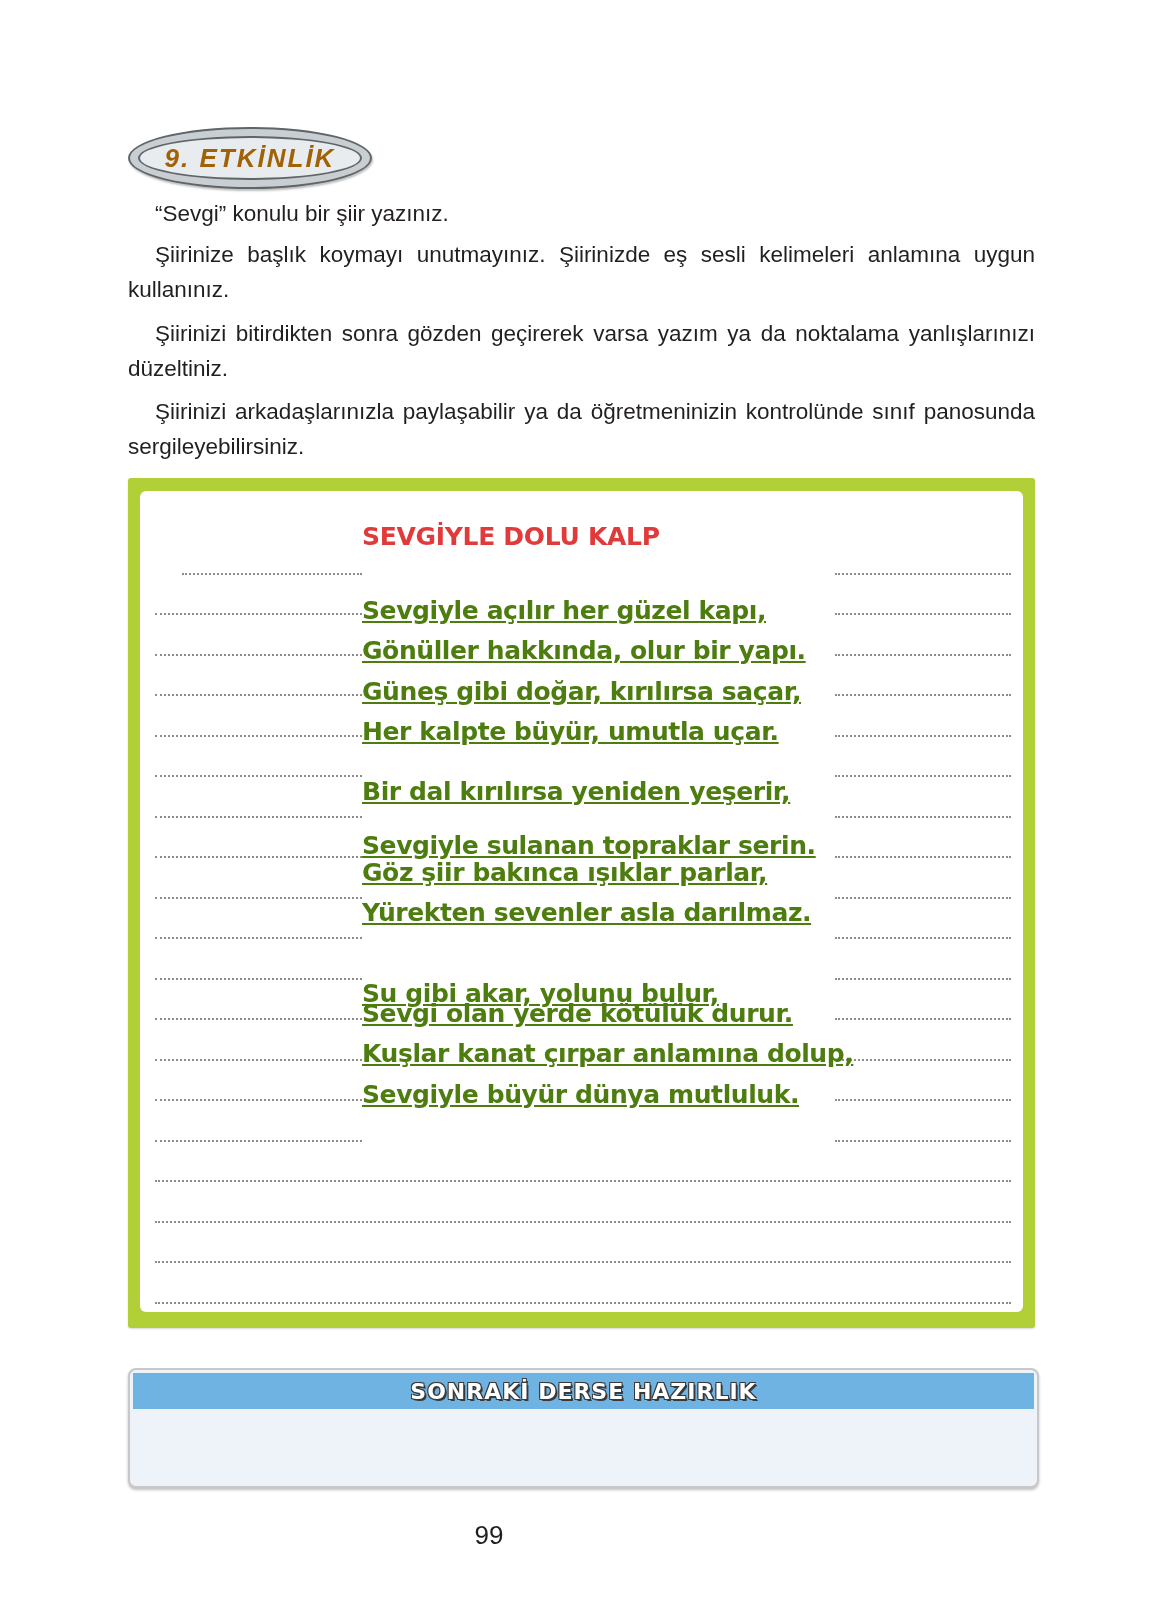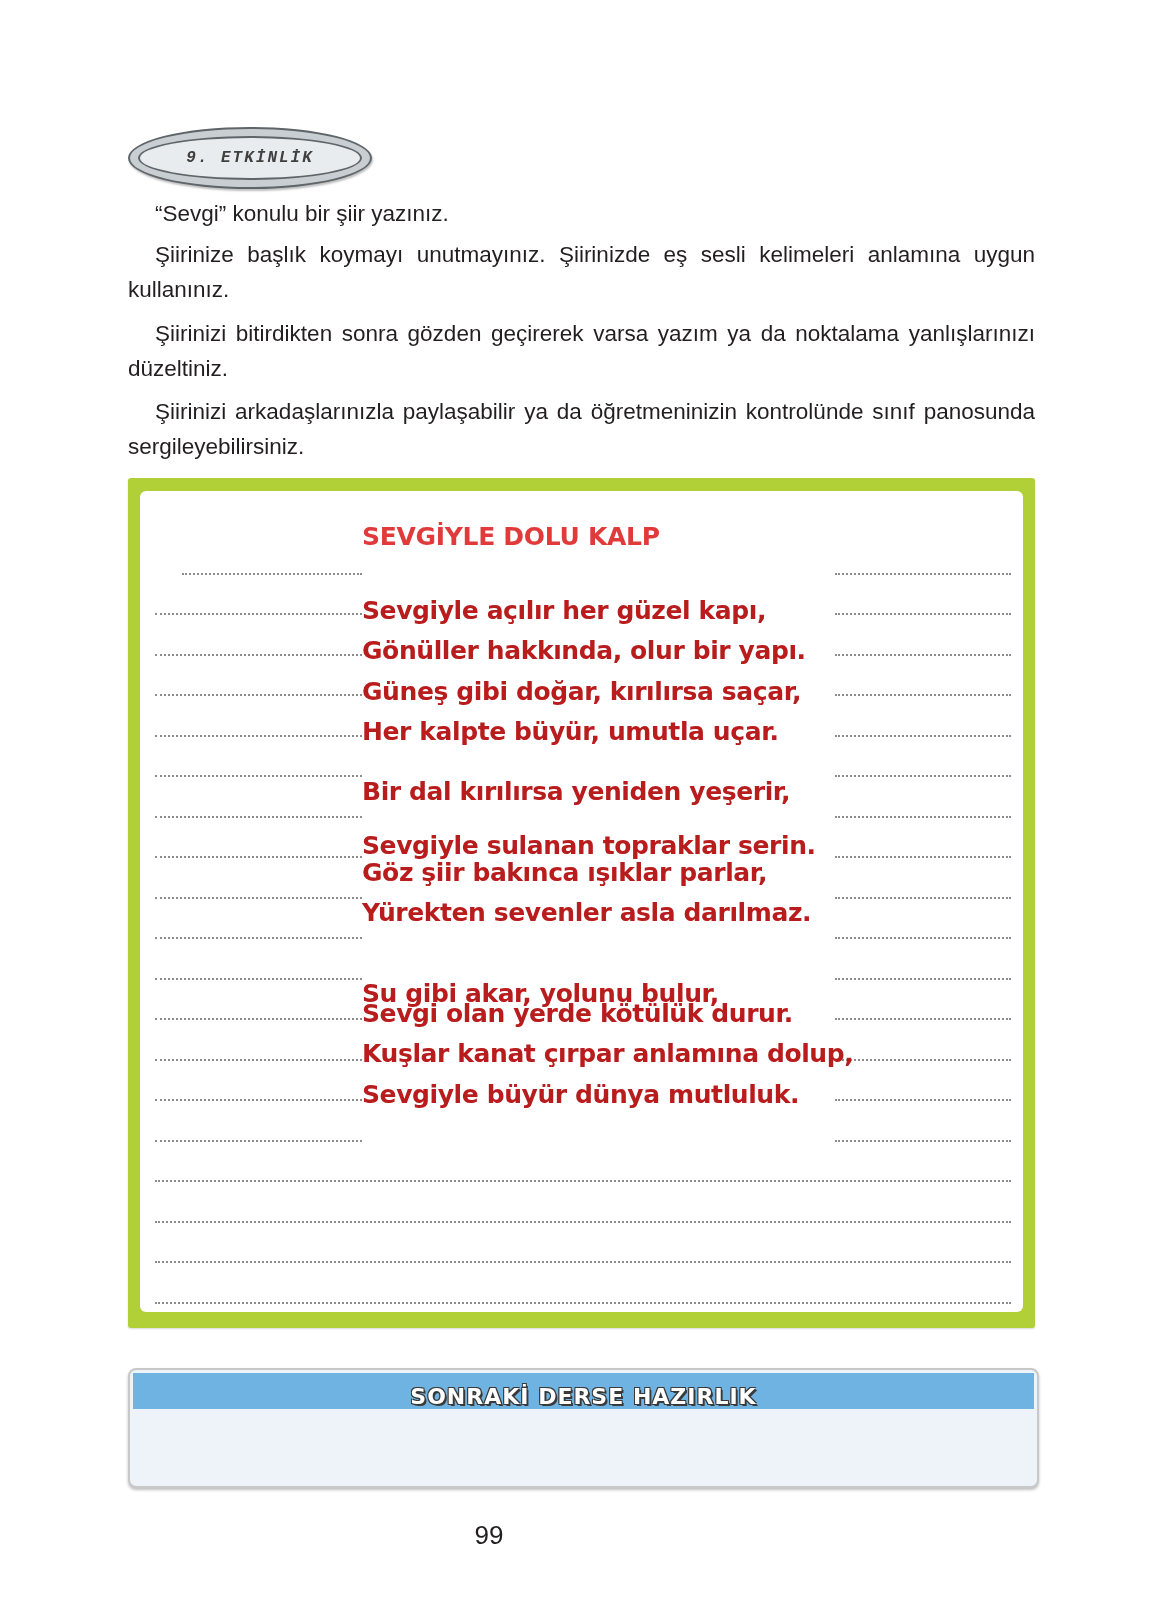--- a/index.html
+++ b/index.html
@@ -13,22 +13,22 @@
     background:#c9ced3;
     border:2px solid #5f6669;
     box-shadow: 1px 2px 2px rgba(0,0,0,0.25);
   }
   .badge-inner {
     position:absolute; left:8px; top:7px; right:8px; bottom:7px;
     border-radius:50%; background:#e9ecee; border:2px solid #5f6669;
     display:flex; align-items:center; justify-content:center;
   }
   .badge-text {
-    font-family:Liberation Mono, monospace; font-weight:bold; font-size:16px;
-    letter-spacing:2px; color:#404040; font-style:italic;
+    font-family:Liberation Sans, sans-serif; font-weight:bold; font-size:26px;
+    letter-spacing:2px; color:#a16207; font-style:italic;
   }
   .para {
     position:absolute; left:128px; width:907px;
     font-size:22.5px; line-height:35px; text-align:justify; color:#231f20;
   }
   .para .indent { display:inline-block; width:27px; }
   .frame {
     position:absolute; left:128px; top:478px; width:907px; height:850px;
     background:#b1cf36; border-radius:3px;
     box-shadow:0 1px 2px rgba(0,0,0,0.15);
@@ -41,32 +41,32 @@
     position:absolute; height:0; border-top:2px dotted #8c8c8c;
   }
   .poem-title {
     position:absolute; left:362px; top:522px;
     font-family:"DejaVu Sans", sans-serif; font-weight:bold; font-size:25px;
     color:#e03a3a; letter-spacing:-0.3px;
   }
   .poem-line {
     position:absolute; left:362px;
     font-family:"DejaVu Sans", sans-serif; font-weight:bold; font-size:25px;
-    color:#b91c1c; letter-spacing:-0.4px; white-space:nowrap;
+    color:#4d7c0f; letter-spacing:-0.4px; white-space:nowrap;text-decoration:underline;
   }
   .prep {
     position:absolute; left:128px; top:1368px; width:907px; height:116px;
     background:#eef3f9; border:2px solid #c8c8c8; border-radius:8px;
     box-shadow:0 2px 3px rgba(0,0,0,0.25);
     overflow:hidden;
   }
   .prep-header {
     position:absolute; left:3px; right:3px; top:3px; height:36px;
     background:#6fb3e3;
-    display:flex; align-items:flex-end; justify-content:center;
+    display:flex; align-items:center; justify-content:center;
   }
   .prep-title {
     font-family:"DejaVu Sans", sans-serif; font-weight:bold; font-size:22px;
     color:#ffffff; letter-spacing:1px;
     text-shadow: -1px -1px 0 #3a3a3a, 1px -1px 0 #3a3a3a, -1px 1px 0 #3a3a3a, 1px 1px 0 #3a3a3a, 2px 2px 0 #3a3a3a;
   }
   .prep-body {
     position:absolute; left:8px; right:8px; top:42px;
     font-size:22.5px; line-height:35px; text-align:justify; color:#231f20;
   }

